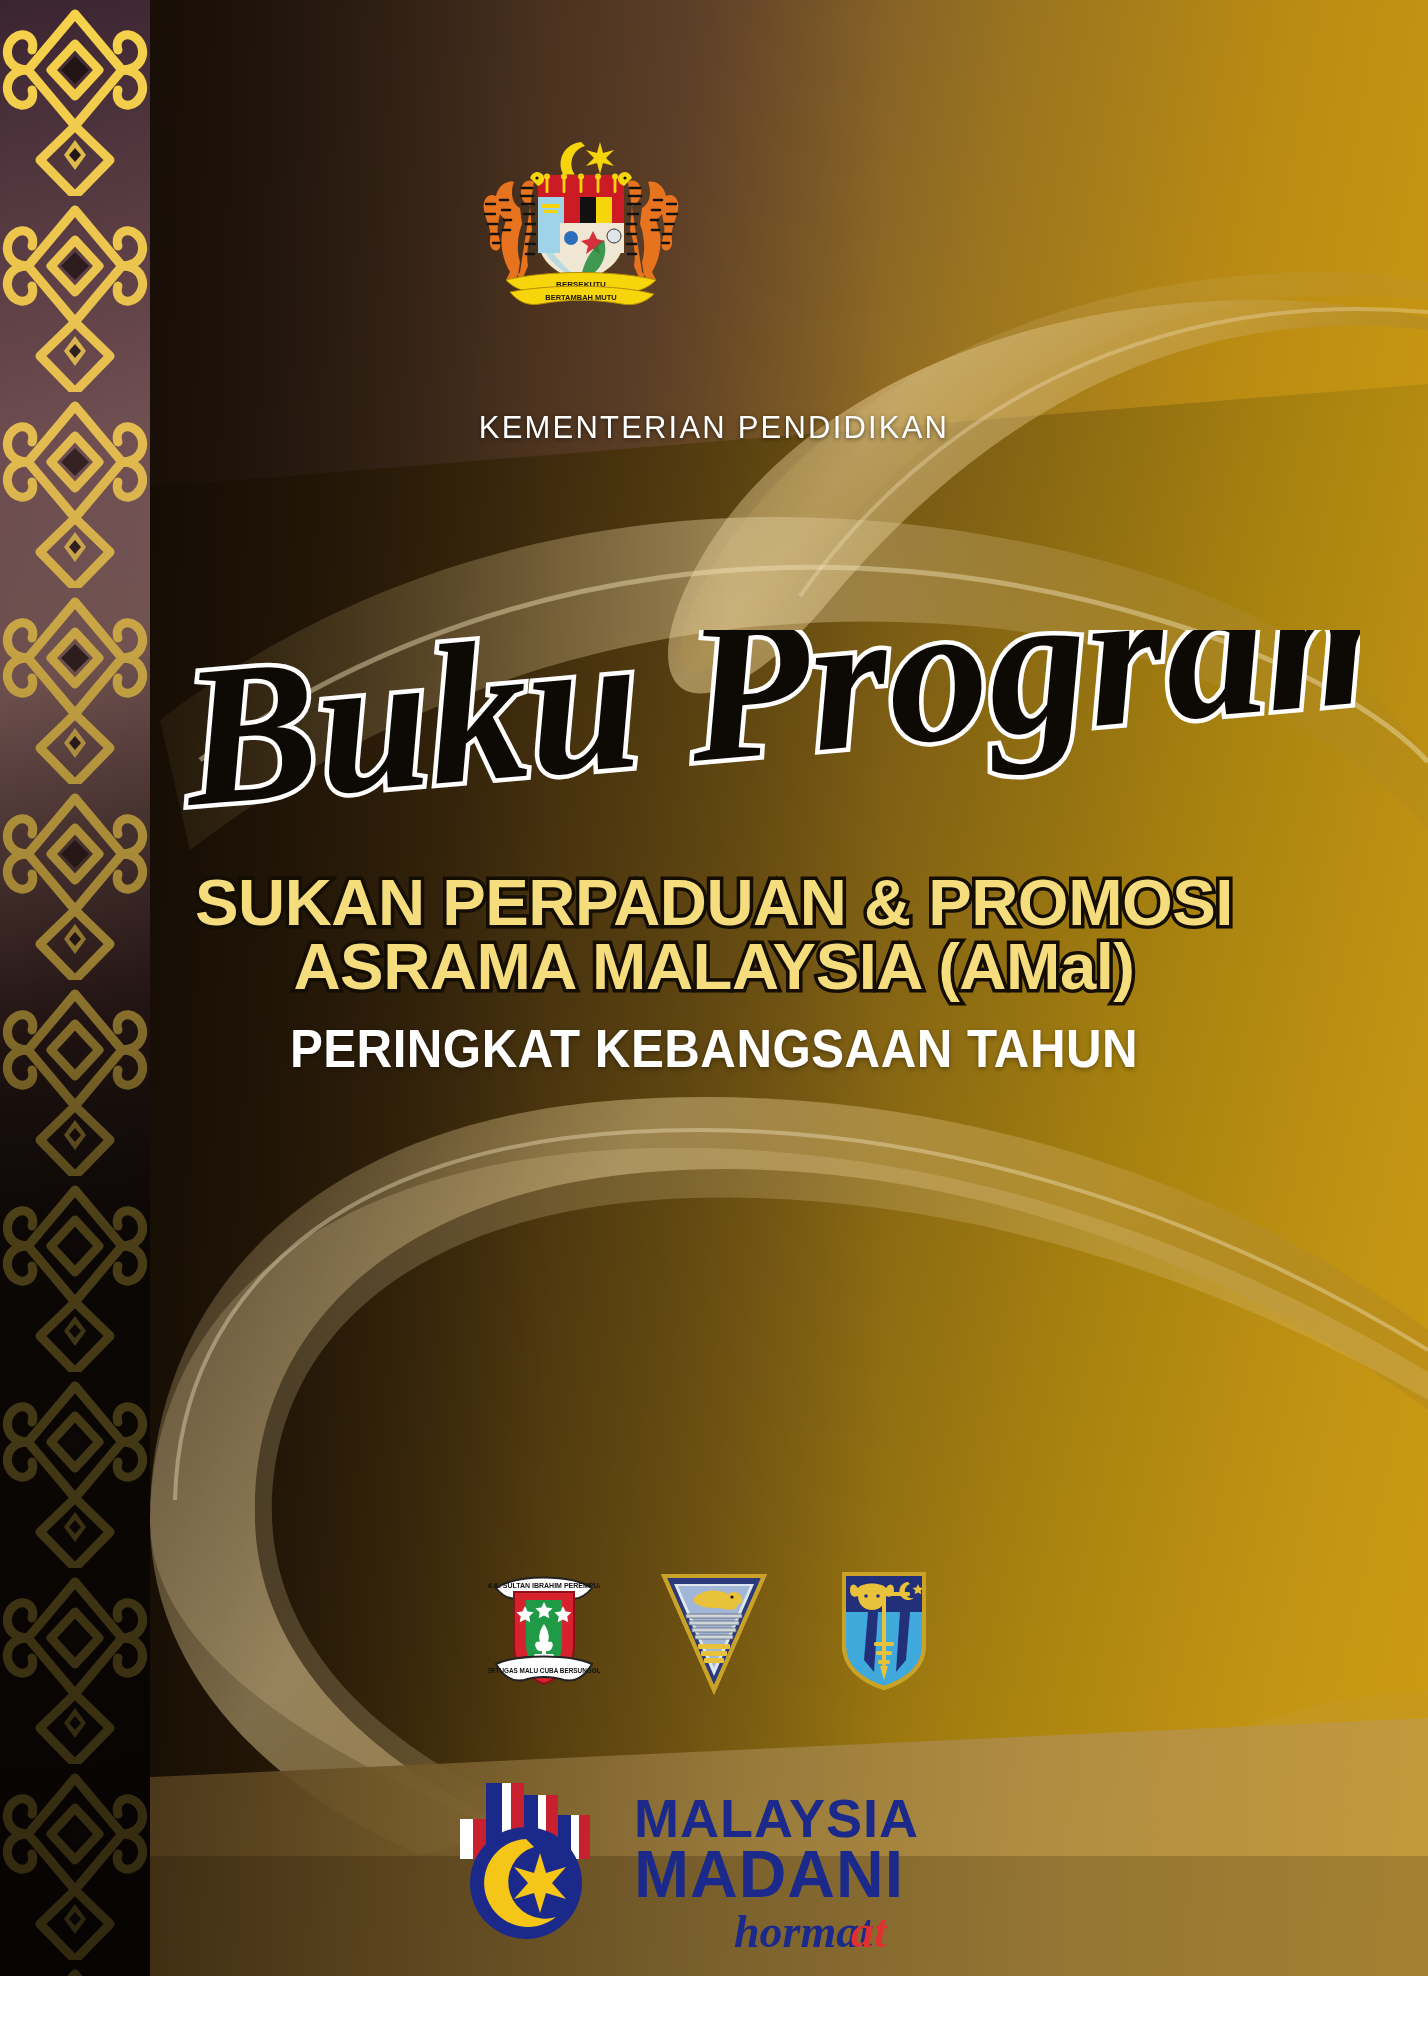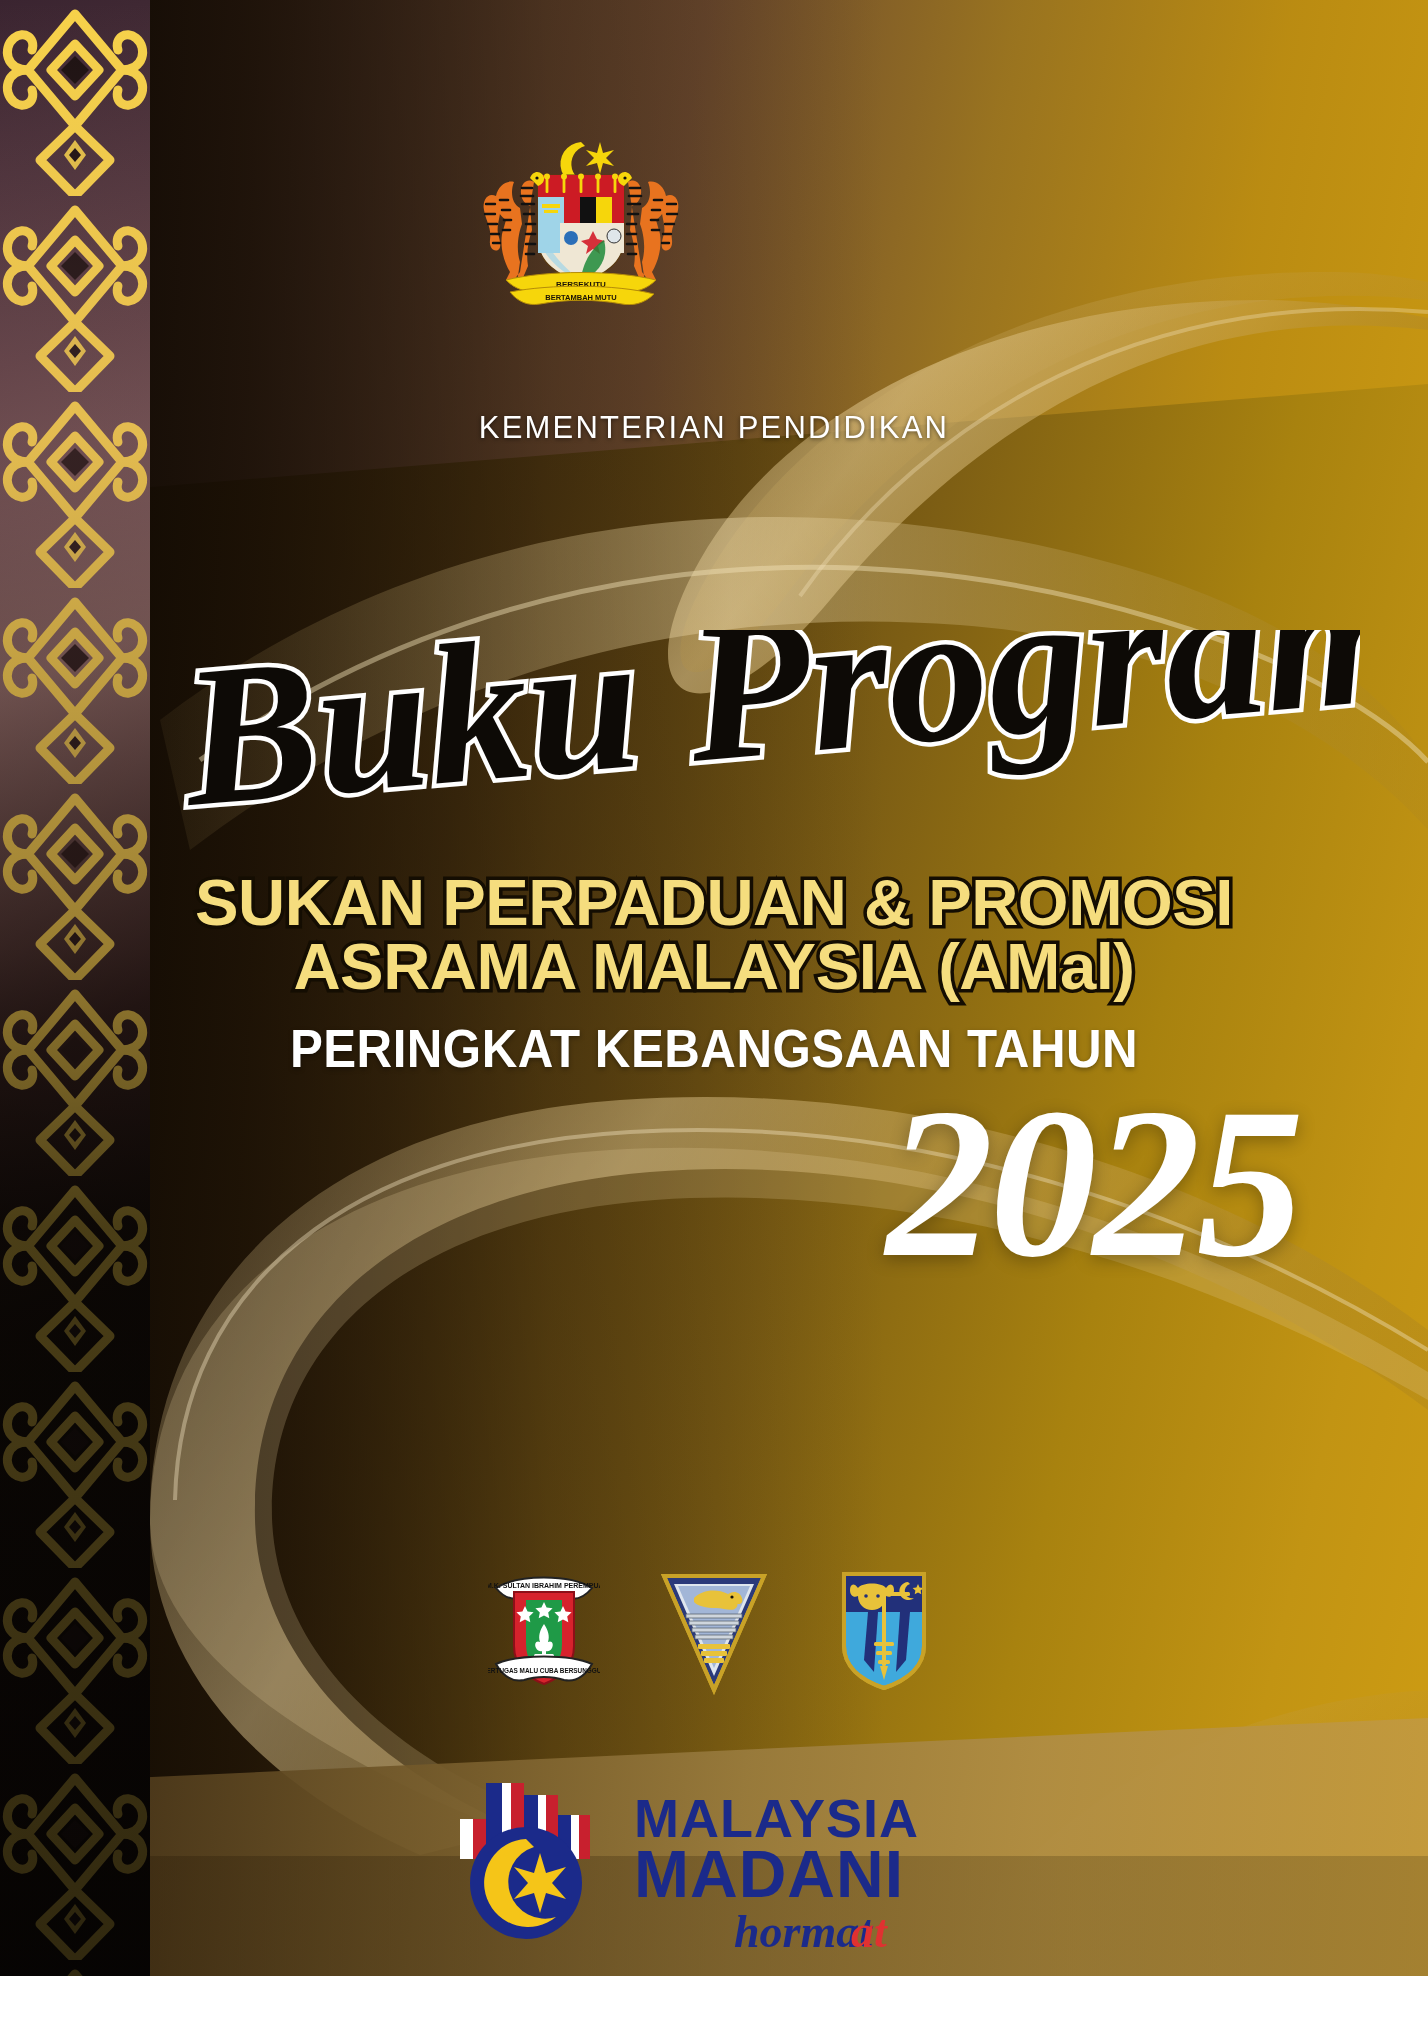--- a/index.html
+++ b/index.html
@@ -349,21 +349,20 @@
     <svg viewBox="0 0 1180 230" width="1180" height="230">
       <text x="10" y="175" font-family="Liberation Serif, serif" font-size="200" font-style="italic" font-weight="bold" fill="#0d0a06" stroke="#ffffff" stroke-width="9" paint-order="stroke fill" transform="rotate(-5 10 175)">Buku Program</text>
     </svg>
   </div>
 
   <div class="title-yellow ty1">SUKAN PERPADUAN &amp; PROMOSI</div>
   <div class="title-yellow ty2">ASRAMA MALAYSIA (AMal)</div>
 
   <div class="title-white">PERINGKAT KEBANGSAAN TAHUN</div>
 
-  <div class="year">2025</div>
 
   <div class="crests">
 
 
     <div class="crest">
       <svg viewBox="0 0 112 132" width="112" height="132">
         <path d="M8,20 C30,6 82,6 104,20 C96,30 88,32 80,30 C66,26 46,26 32,30 C24,32 16,30 8,20 Z" fill="#ffffff" stroke="#222" stroke-width="2"></path>
         <text x="56" y="20" text-anchor="middle" font-family="Liberation Sans, sans-serif" font-size="7" font-weight="bold" fill="#111">S.M.K. SULTAN IBRAHIM PEREMPUAN</text>
         <path d="M26,24 L86,24 L86,78 C86,98 72,110 56,116 C40,110 26,98 26,78 Z" fill="#d6222c" stroke="#8d0f18" stroke-width="2"></path>
         <path d="M38,32 L74,32 L74,76 C74,92 66,100 56,105 C46,100 38,92 38,76 Z" fill="#1f9a47"></path>

